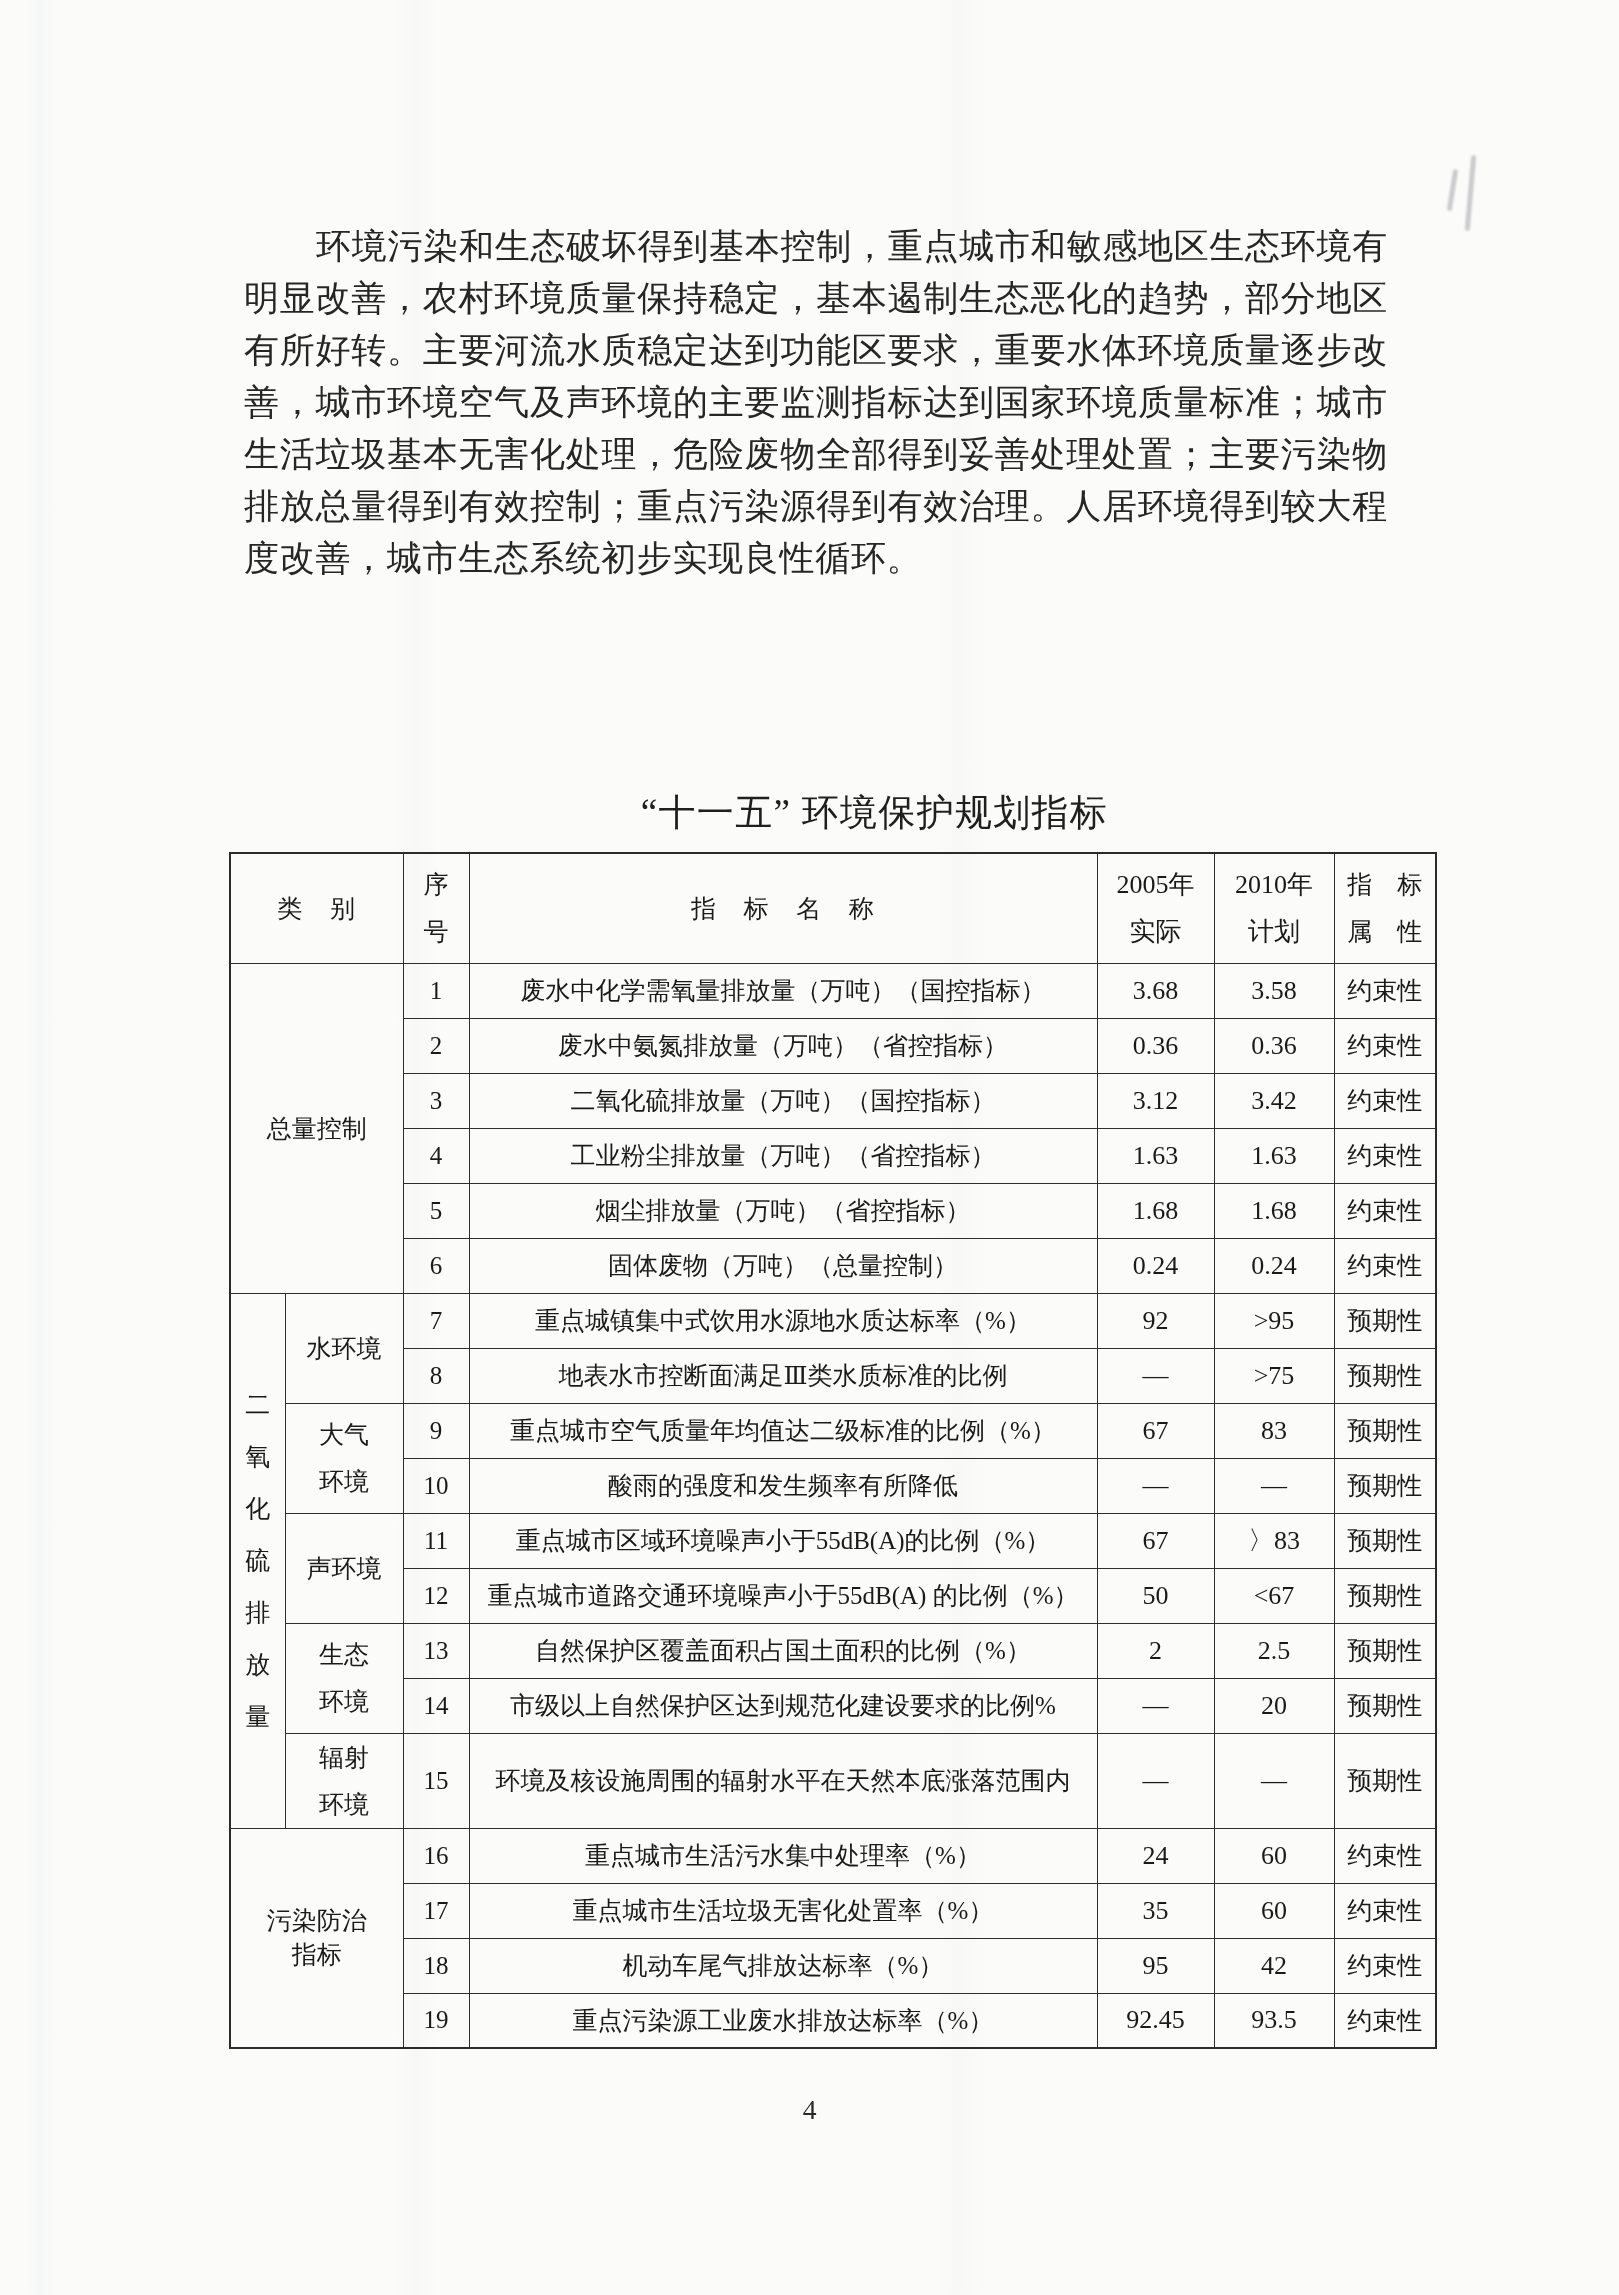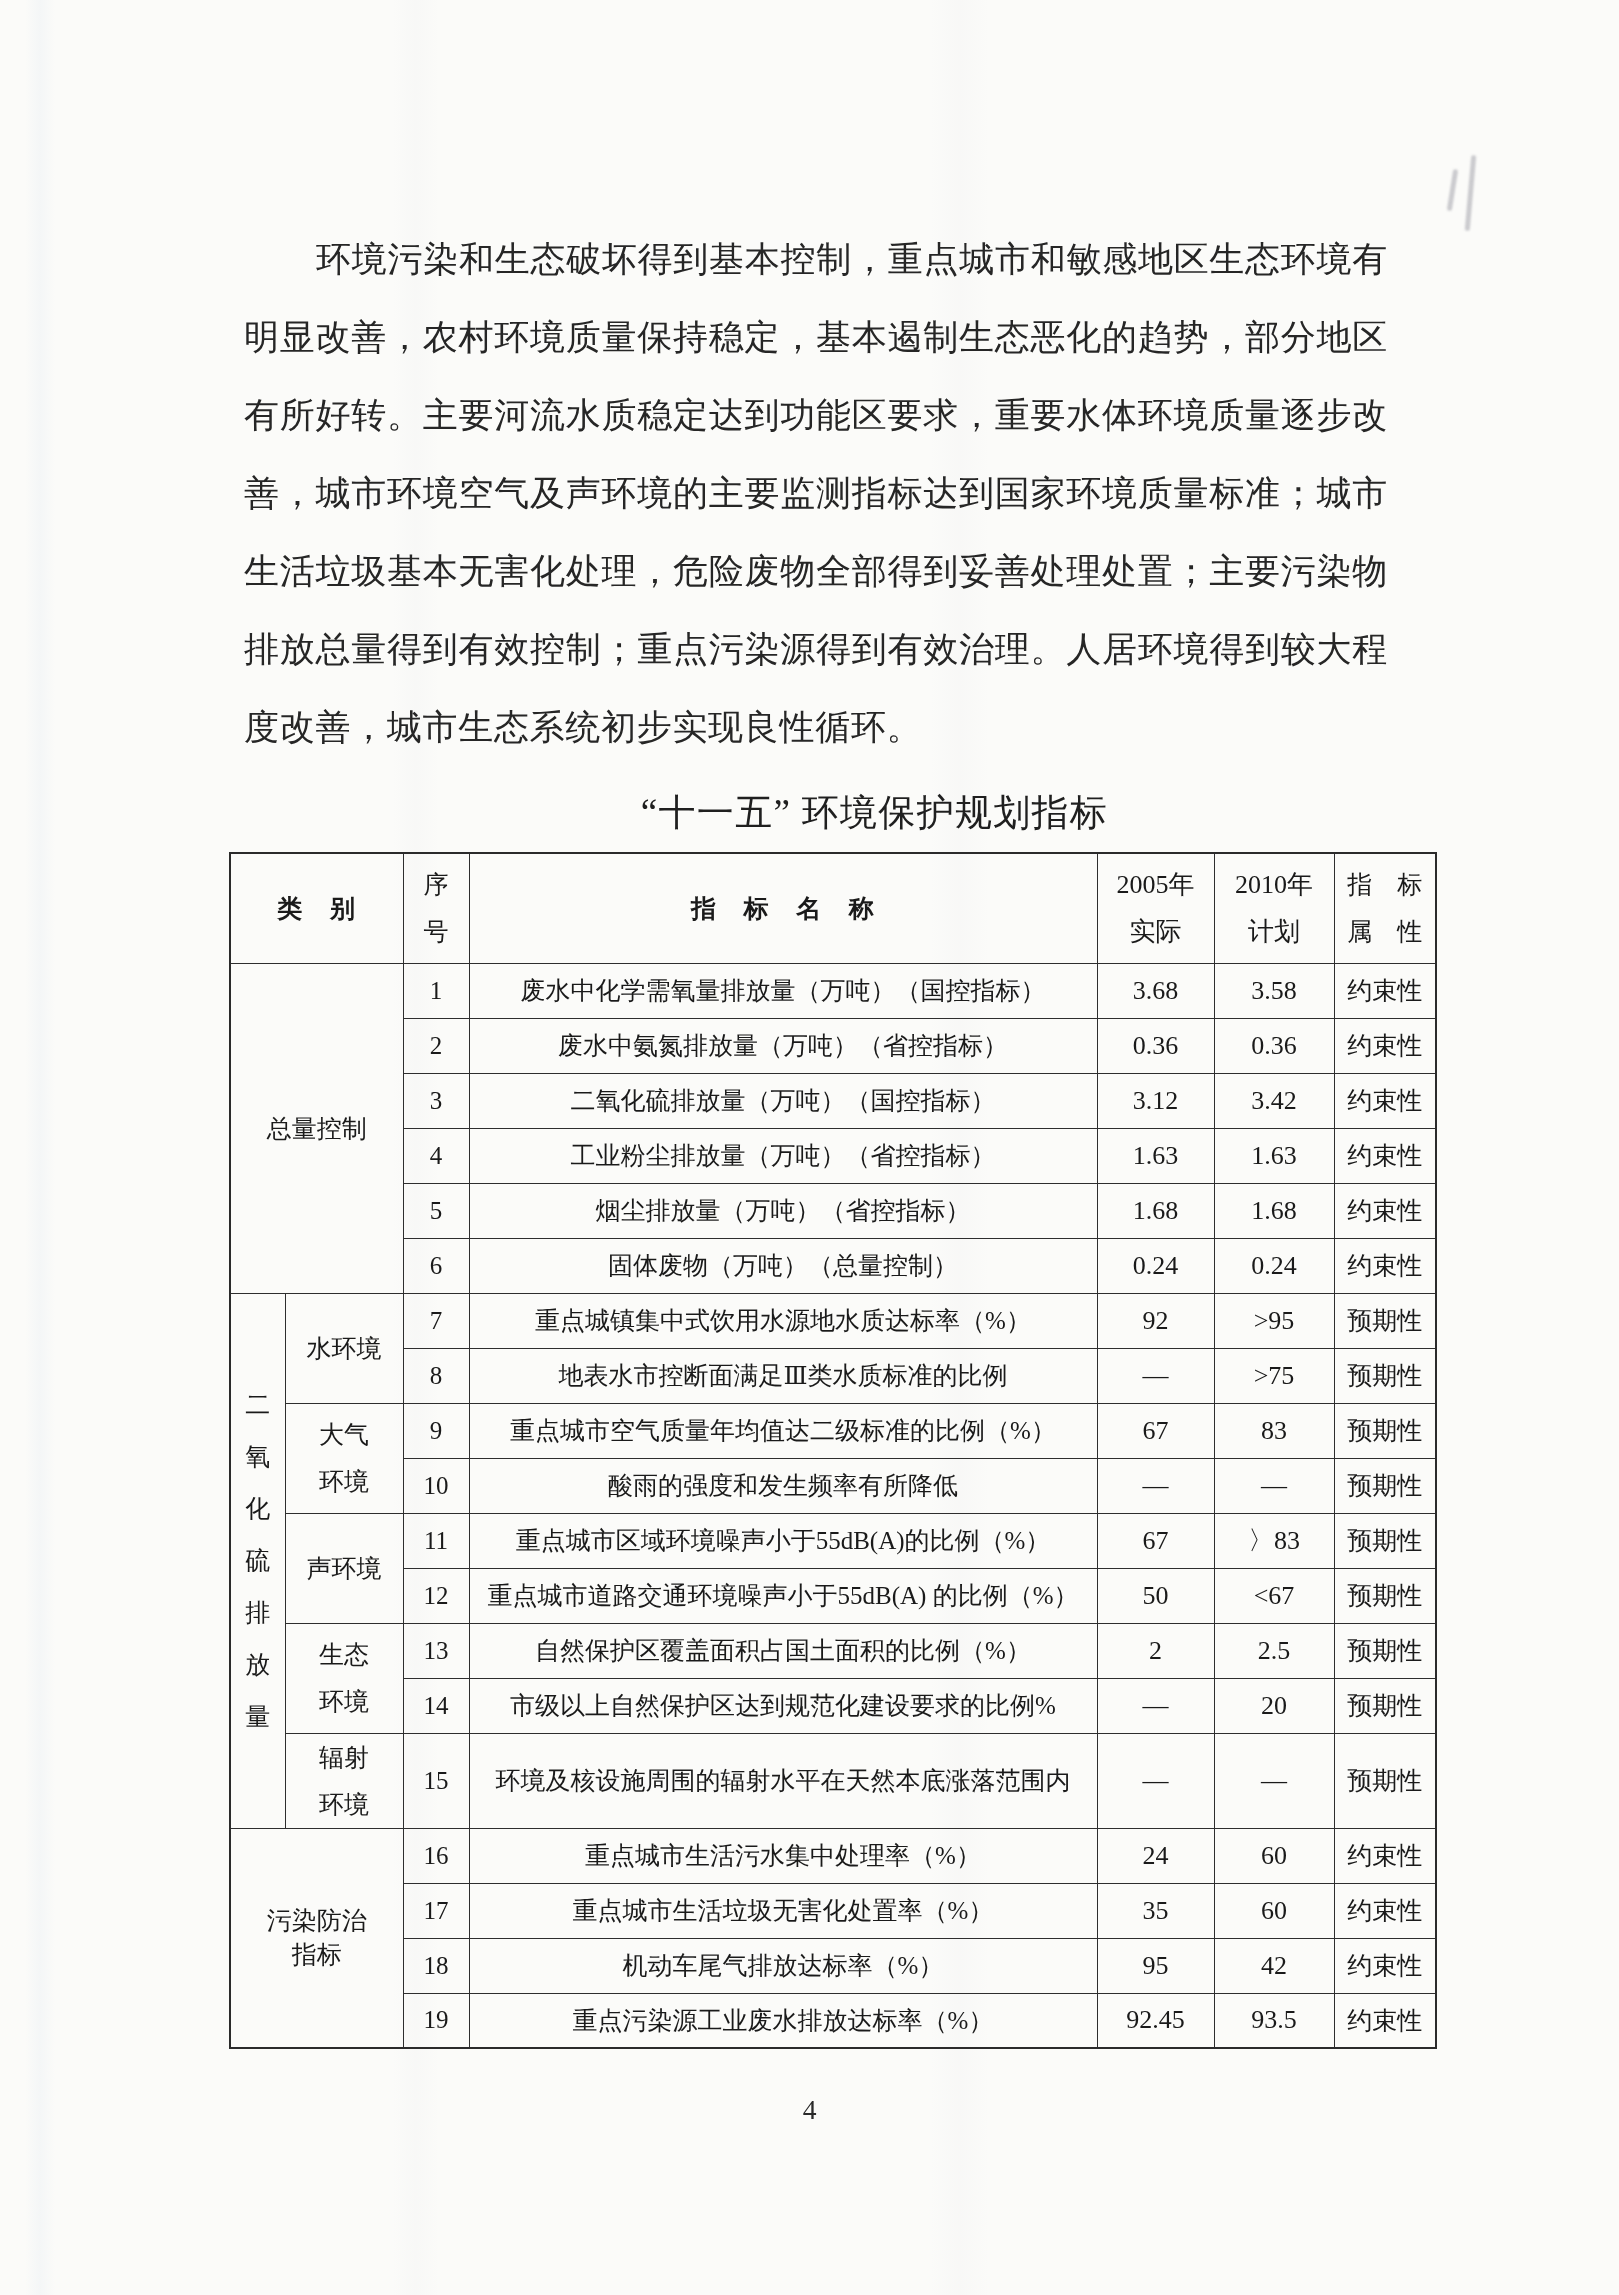--- a/index.html
+++ b/index.html
@@ -18,21 +18,21 @@
   .streak.s3{left:930px;width:59px;background:linear-gradient(to right,rgba(190,195,205,0),rgba(190,195,205,.05),rgba(190,195,205,0));}
 
   
   .hand-mark{position:absolute;left:1438px;top:151px;width:52px;height:98px;}
   .hand-mark .st{position:absolute;background:#9b9ba4;border-radius:3.9px;opacity:.5;filter:blur(1px);}
   .hand-mark .st1{left:11.8px;top:18.3px;width:4.6px;height:42px;transform:rotate(9deg);}
   .hand-mark .st2{left:30px;top:3.9px;width:5.2px;height:76px;transform:rotate(5deg);}
 
   .body-text{
     position:absolute;left:244px;top:221px;width:1144px;
-    font-size:35px;line-height:78px;
+    font-size:35px;line-height:52px;
     text-align:justify;text-indent:72px;
     color:#262626;
     letter-spacing:0.7px;
     margin:0;
   }
   .table-title{
     position:absolute;left:272px;top:792px;width:1205px;
     margin:0;text-align:center;
     font-size:37px;font-weight:400;line-height:42px;
     color:#1f1f1f;letter-spacing:1.3px;
@@ -44,21 +44,21 @@
   }
   table.tbl{border:2px solid #2b2b2b;}
   table.tbl td{border:1.3px solid #2e2e2e;vertical-align:middle;padding:0;}
   tr.hdr{height:110px;}
   tr.r{height:55px;}
   tr.r-tall{height:85px;}
   td.c-name{text-align:center;padding-left:13px;white-space:nowrap;overflow:hidden;}
   td.c-no,td.c-val,td.c-attr,td.c-cat{text-align:center;}
   td.c-val{font-size:26px;}
   .h2l span{display:block;line-height:47px;text-align:center;}
-  .h1l{text-align:center;letter-spacing:1.3px;font-weight:bold;}
+  .h1l{text-align:center;letter-spacing:1.3px;}
   .vtext{width:27.5px;margin:0 auto;word-break:break-all;line-height:52px;text-align:center;}
   .wrap2{width:58px;margin:0 auto;word-break:break-all;line-height:47px;text-align:center;}
   .wrap4{width:115px;margin:0 auto;word-break:break-all;line-height:34px;text-align:center;}
   .page-num{
     position:absolute;left:0;top:2094px;width:1619px;
     text-align:center;font-size:27.5px;color:#2a2a2a;
   }
 </style>
 </head>
 <body>

